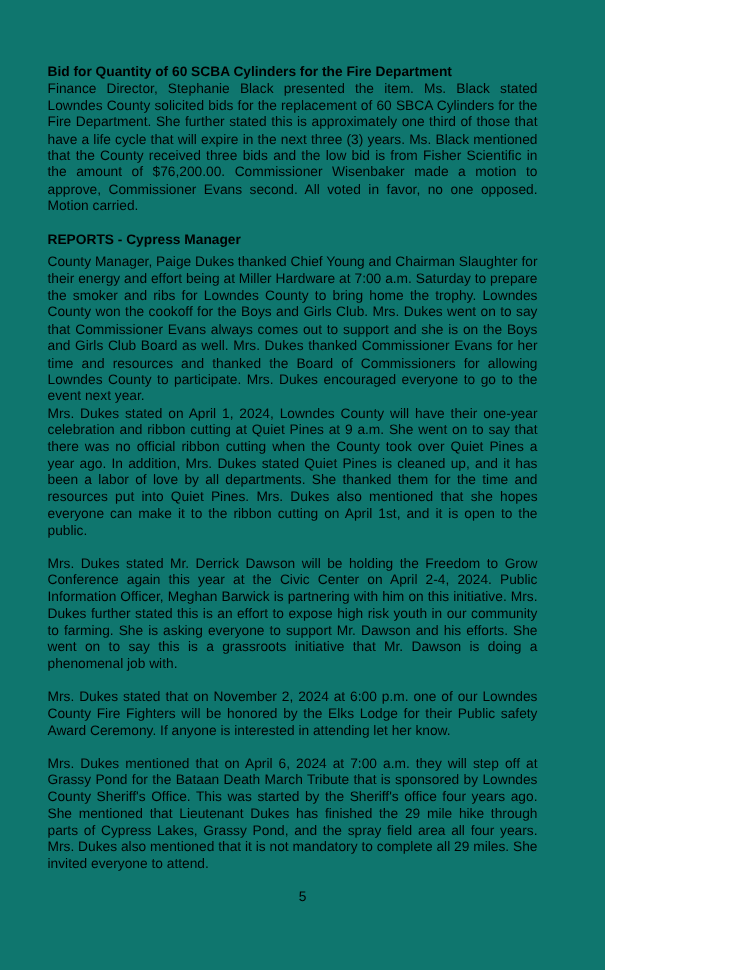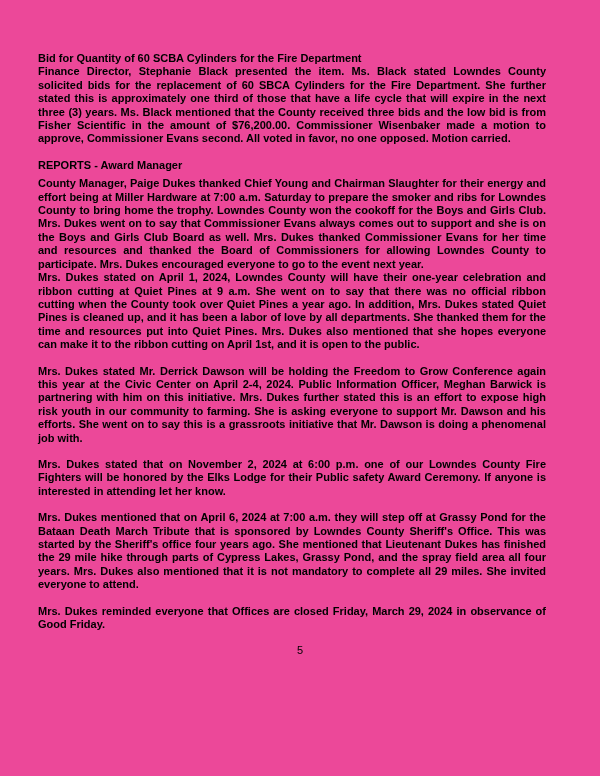--- a/index.html
+++ b/index.html
@@ -2,44 +2,43 @@
 <html><head>
 <meta charset="utf-8">
 <style>
   html, body {
     margin: 0;
     padding: 0;
     background: #ffffff;
   }
   .page {
     position: relative;
-    width: 600px;
+    width: 484px;
     height: 776px;
     box-sizing: border-box;
-    background: #ec4899;
+    background: #0f766e;
     color: #000000;
     font-family: "Liberation Sans", sans-serif;
     font-size: 11px;
     line-height: 13.4px;
     padding: 52px 38px 0 38px;
     overflow: hidden;
   }
   .section-heading {
     font-size: 11px;
     font-weight: bold;
     margin: 0;
     text-align: left;
   }
   .section-heading.spaced-after {
     margin-bottom: 5px;
   }
   .para {
     margin: 0 16px 13px 0;
     text-align: justify;
-    font-weight: bold;
   }
   .para.tight {
     margin-bottom: 0;
   }
   .section {
     margin: 0;
   }
   .section + .section {
     margin-top: 0;
   }
@@ -56,26 +55,25 @@
 <body>
 
 <div class="page">
 
   <div class="section">
     <h2 class="section-heading">Bid for Quantity of 60 SCBA Cylinders for the Fire Department</h2>
     <p class="para">Finance Director, Stephanie Black presented the item. Ms. Black stated Lowndes County solicited bids for the replacement of 60 SBCA Cylinders for the Fire Department. She further stated this is approximately one third of those that have a life cycle that will expire in the next three (3) years. Ms. Black mentioned that the County received three bids and the low bid is from Fisher Scientific in the amount of $76,200.00. Commissioner Wisenbaker made a motion to approve, Commissioner Evans second. All voted in favor, no one opposed. Motion carried.</p>
   </div>
 
   <div class="section">
-    <h2 class="section-heading spaced-after">REPORTS - Award Manager</h2>
+    <h2 class="section-heading spaced-after">REPORTS - Cypress Manager</h2>
     <p class="para tight">County Manager, Paige Dukes thanked Chief Young and Chairman Slaughter for their energy and effort being at Miller Hardware at 7:00 a.m. Saturday to prepare the smoker and ribs for Lowndes County to bring home the trophy. Lowndes County won the cookoff for the Boys and Girls Club. Mrs. Dukes went on to say that Commissioner Evans always comes out to support and she is on the Boys and Girls Club Board as well. Mrs. Dukes thanked Commissioner Evans for her time and resources and thanked the Board of Commissioners for allowing Lowndes County to participate. Mrs. Dukes encouraged everyone to go to the event next year.</p>
     <p class="para">Mrs. Dukes stated on April 1, 2024, Lowndes County will have their one-year celebration and ribbon cutting at Quiet Pines at 9 a.m. She went on to say that there was no official ribbon cutting when the County took over Quiet Pines a year ago. In addition, Mrs. Dukes stated Quiet Pines is cleaned up, and it has been a labor of love by all departments. She thanked them for the time and resources put into Quiet Pines. Mrs. Dukes also mentioned that she hopes everyone can make it to the ribbon cutting on April 1st, and it is open to the public.</p>
     <p class="para">Mrs. Dukes stated Mr. Derrick Dawson will be holding the Freedom to Grow Conference again this year at the Civic Center on April 2-4, 2024. Public Information Officer, Meghan Barwick is partnering with him on this initiative. Mrs. Dukes further stated this is an effort to expose high risk youth in our community to farming. She is asking everyone to support Mr. Dawson and his efforts. She went on to say this is a grassroots initiative that Mr. Dawson is doing a phenomenal job with.</p>
     <p class="para">Mrs. Dukes stated that on November 2, 2024 at 6:00 p.m. one of our Lowndes County Fire Fighters will be honored by the Elks Lodge for their Public safety Award Ceremony. If anyone is interested in attending let her know.</p>
     <p class="para">Mrs. Dukes mentioned that on April 6, 2024 at 7:00 a.m. they will step off at Grassy Pond for the Bataan Death March Tribute that is sponsored by Lowndes County Sheriff's Office. This was started by the Sheriff's office four years ago. She mentioned that Lieutenant Dukes has finished the 29 mile hike through parts of Cypress Lakes, Grassy Pond, and the spray field area all four years. Mrs. Dukes also mentioned that it is not mandatory to complete all 29 miles. She invited everyone to attend.</p>
-    <p class="para">Mrs. Dukes reminded everyone that Offices are closed Friday, March 29, 2024 in observance of Good Friday.</p>
   </div>
 
   <div class="page-footer">
     <span class="page-number">5</span>
   </div>
 
 </div>
 
 </body></html>

